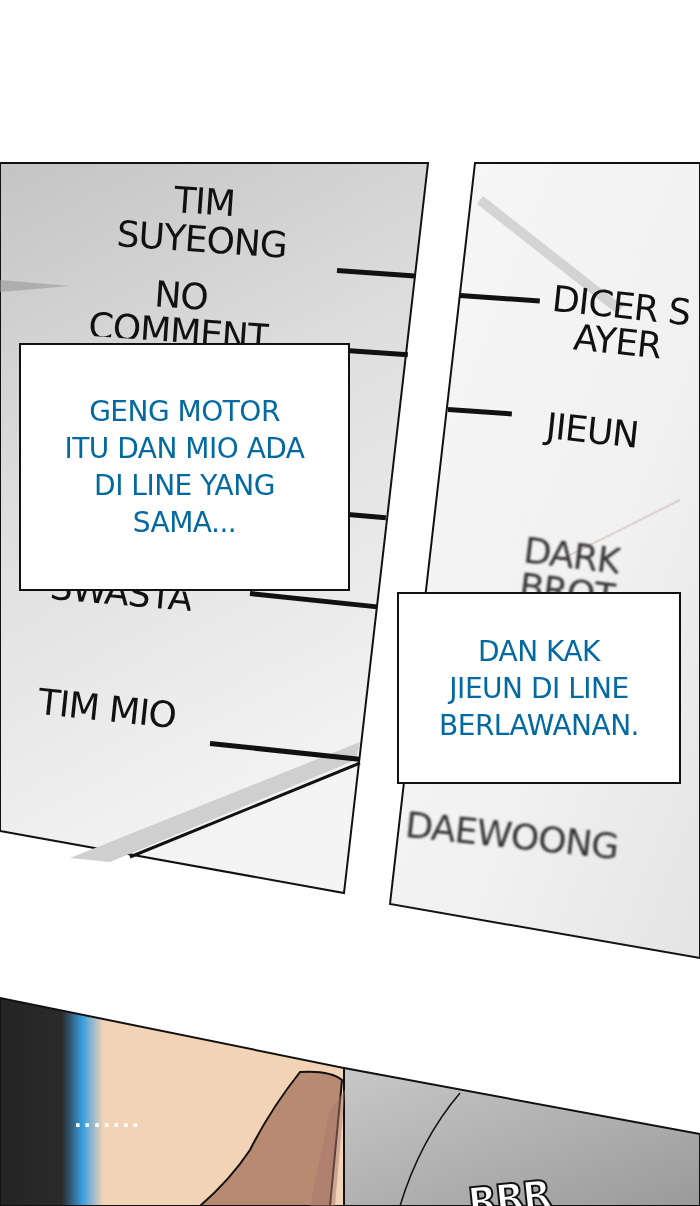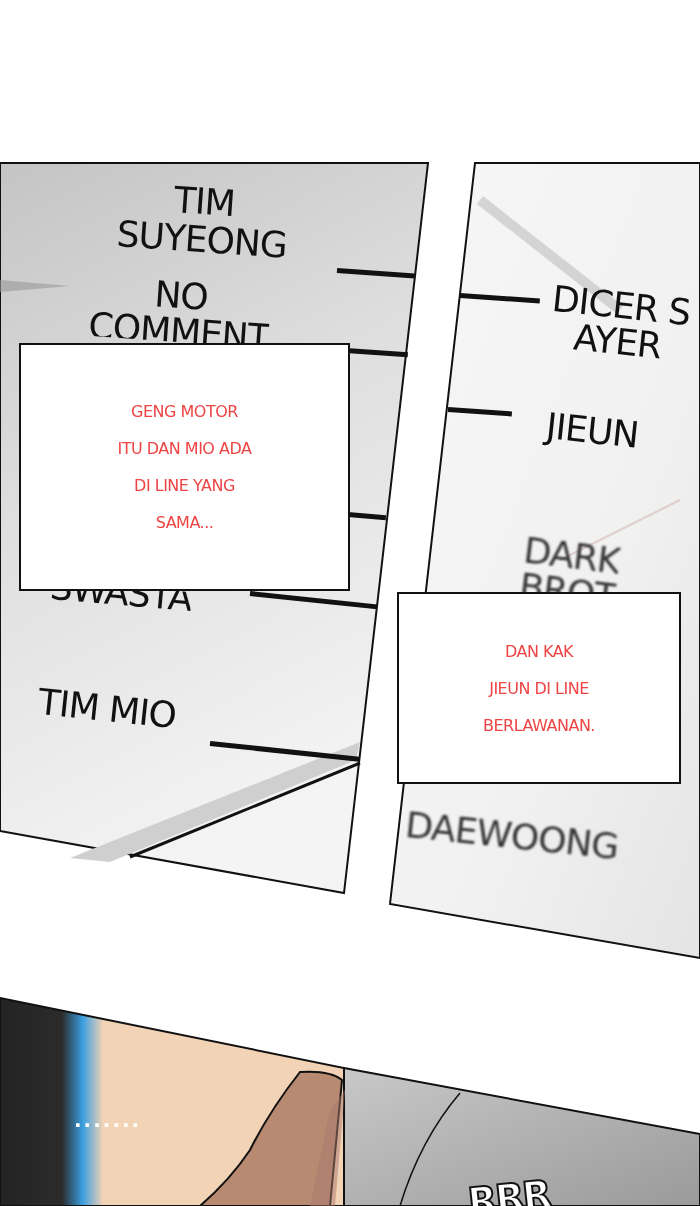--- a/index.html
+++ b/index.html
@@ -1,21 +1,21 @@
 <!DOCTYPE html>
 <html><head>
 <meta charset="utf-8">
 <style>
   html, body { margin:0; padding:0; }
   body { width:700px; height:1206px; background:#ffffff; position:relative; overflow:hidden; font-family:"DejaVu Sans", sans-serif; }
   .panel { position:absolute; }
   .abs { position:absolute; }
   .label { position:absolute; color:#111; font-family:"DejaVu Sans", sans-serif; white-space:nowrap; }
   .caption-box { position:absolute; background:#fff; border:2px solid #111; display:flex; align-items:center; justify-content:center; text-align:center; }
-  .caption-text { font-family:"DejaVu Sans", sans-serif; font-size:16px; line-height:37px; color:#ef4444; white-space:pre-line; letter-spacing:-0.5px; }
+  .caption-text { font-family:"DejaVu Sans", sans-serif; font-size:28px; line-height:37px; color:#0369a1; white-space:pre-line; letter-spacing:-0.5px; }
   .tick { position:absolute; height:5px; background:#111; transform-origin:left center; }
 </style>
 </head>
 <body>
 
 <div class="panel" style="left:0; top:0; width:700px; height:1206px;">
   <svg class="abs" width="700" height="1206" style="left:0;top:0;">
     <defs>
       <linearGradient id="lg1" x1="0" y1="0" x2="0.3" y2="1">
         <stop offset="0" stop-color="#c4c4c4"></stop>

